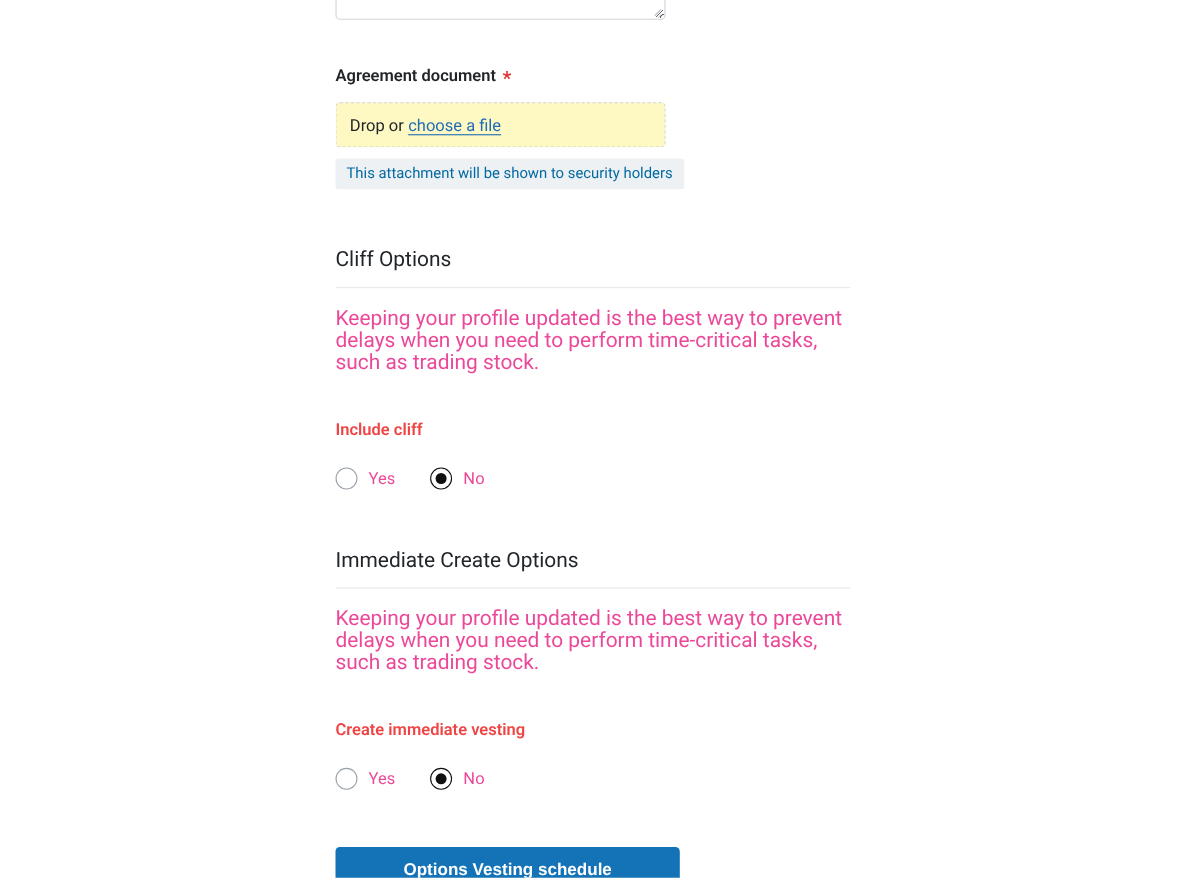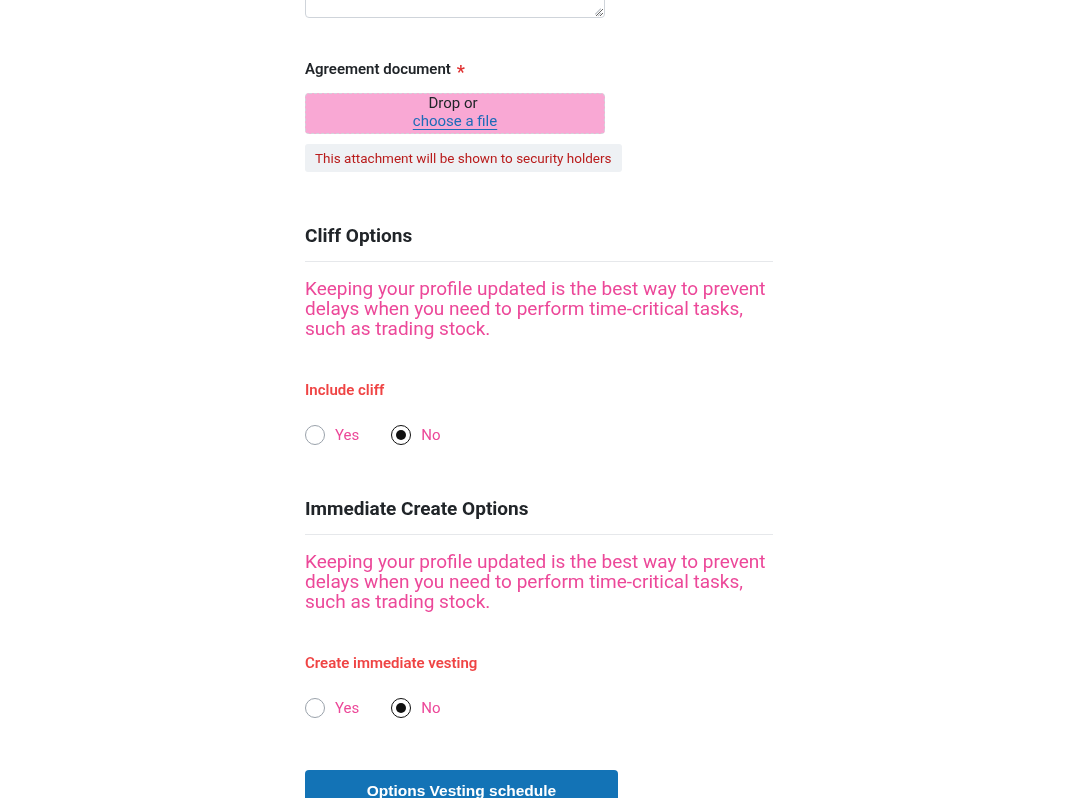--- a/index.html
+++ b/index.html
@@ -77,47 +77,46 @@
     margin-top: 15px;
     width: 300px;
     height: 41px;
     border: 1px dashed #cfd4da;
     border-radius: 4px;
     display: flex;
     align-items: center;
     padding: 0 12px;
     font-size: 15px;
     color: #212529;
-    background: #f9a8d4;
-    flex-direction: column;
+    background: #fef9c3;
   }
   .dropzone .prefix { margin-right: 4px; }
   .dropzone .choose {
     color: #1e6bb8;
     text-decoration: underline;
     text-underline-offset: 3px;
     cursor: pointer;
   }
 
   
   .note-badge {
     margin-top: 10px;
     display: inline-block;
     background: #eef1f4;
-    color: #b91c1c;
+    color: #0369a1;
     font-size: 13.5px;
     padding: 6px 10px;
     border-radius: 3px;
   }
 
   
   .section { margin-top: 52px; }
   .section h2 {
     font-size: 19px;
-    font-weight: 700;
+    font-weight: 400;
     color: #212529;
     padding-bottom: 14px;
     border-bottom: 1px solid #e6e8eb;
   }
   .section .desc {
     margin-top: 17px;
     font-size: 19px;
     line-height: 20px;
     color: #ec4899;
   }

